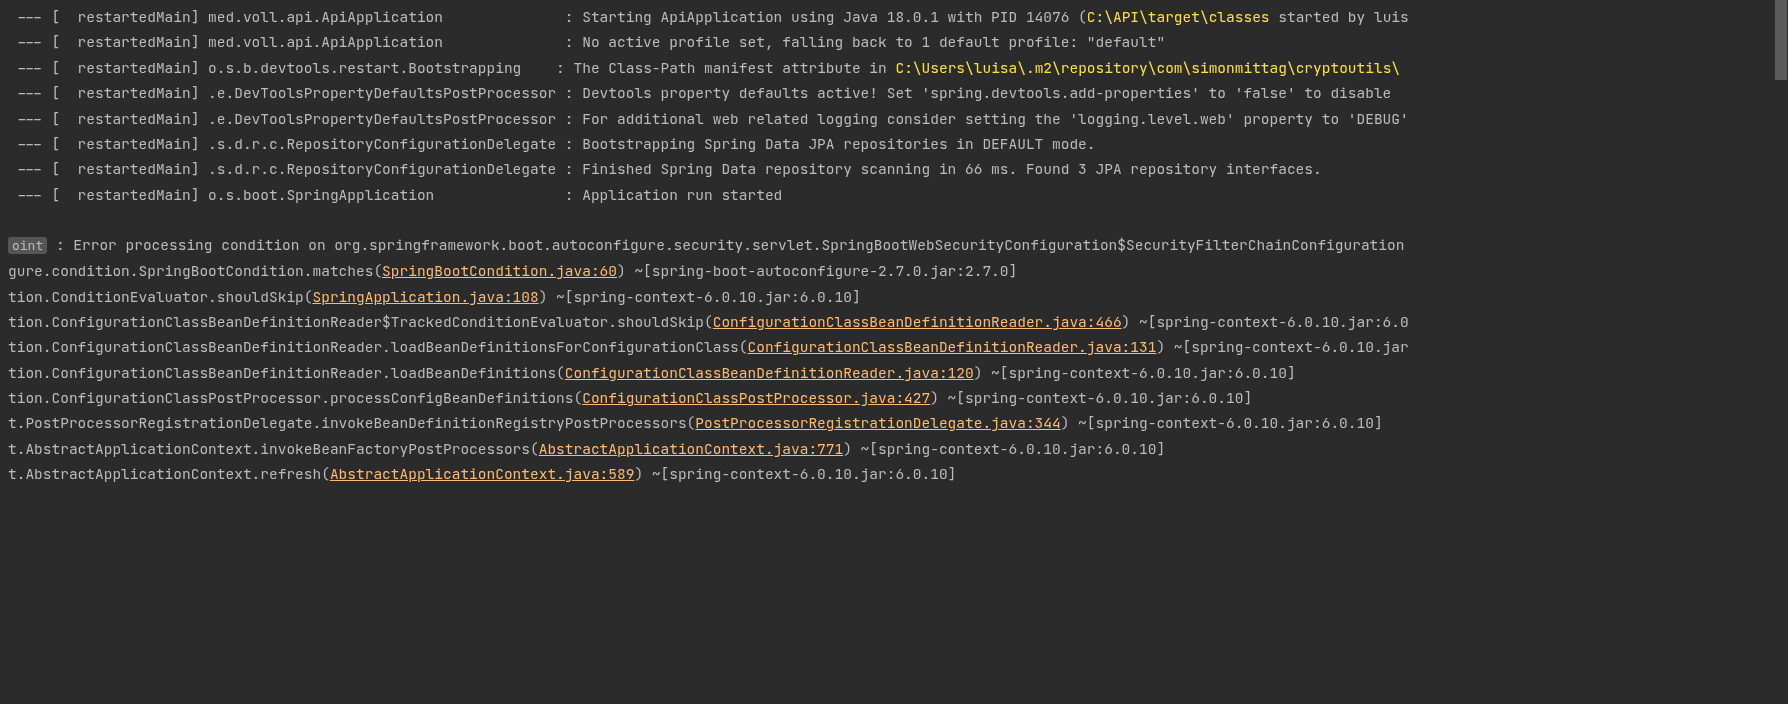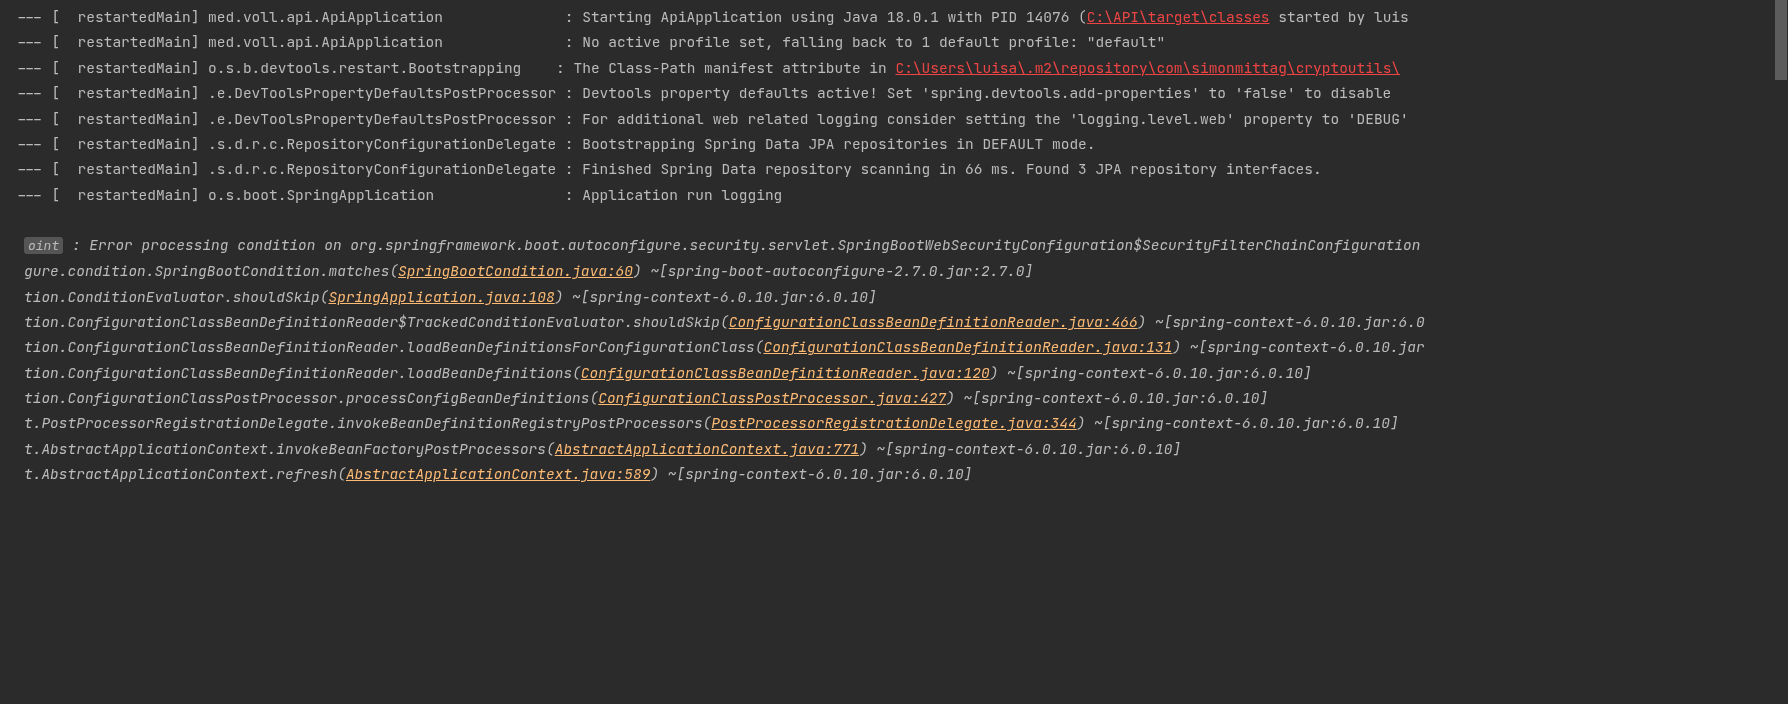--- a/index.html
+++ b/index.html
@@ -16,27 +16,25 @@
       overflow-x: hidden;
       white-space: nowrap;
       padding: 4px 0;
       position: relative;
     }
     .log-line {
       padding: 0 8px;
       white-space: pre;
     }
     .stack-line {
-      padding: 0 24px;
+      padding: 0 8px;
       white-space: pre;
-      font-style: italic;
     }
     .link {
-      color: #ef4444;
-      text-decoration: underline;
+      color: #fde047;
       cursor: pointer;
     }
     .file-link {
       color: #fdba74;
       text-decoration: underline;
       cursor: pointer;
     }
     .badge {
       background-color: #555555;
       color: #bbbbbb;
@@ -69,21 +67,21 @@
 <body>
 
 <div id="console">
     <div class="log-line"><span> --- [  restartedMain] </span><span>med.voll.api.ApiApplication             </span><span> : </span><span>Starting ApiApplication using Java 18.0.1 with PID 14076 (</span><span class="link">C:\API\target\classes</span><span> started by luis</span></div>
     <div class="log-line"><span> --- [  restartedMain] </span><span>med.voll.api.ApiApplication             </span><span> : </span><span>No active profile set, falling back to 1 default profile: "default"</span></div>
     <div class="log-line"><span> --- [  restartedMain] </span><span>o.s.b.devtools.restart.Bootstrapping   </span><span> : </span><span>The Class-Path manifest attribute in </span><span class="link">C:\Users\luisa\.m2\repository\com\simonmittag\cryptoutils\</span></div>
     <div class="log-line"><span> --- [  restartedMain] </span><span>.e.DevToolsPropertyDefaultsPostProcessor</span><span> : </span><span>Devtools property defaults active! Set 'spring.devtools.add-properties' to 'false' to disable </span></div>
     <div class="log-line"><span> --- [  restartedMain] </span><span>.e.DevToolsPropertyDefaultsPostProcessor</span><span> : </span><span>For additional web related logging consider setting the 'logging.level.web' property to 'DEBUG'</span></div>
     <div class="log-line"><span> --- [  restartedMain] </span><span>.s.d.r.c.RepositoryConfigurationDelegate</span><span> : </span><span>Bootstrapping Spring Data JPA repositories in DEFAULT mode.</span></div>
     <div class="log-line"><span> --- [  restartedMain] </span><span>.s.d.r.c.RepositoryConfigurationDelegate</span><span> : </span><span>Finished Spring Data repository scanning in 66 ms. Found 3 JPA repository interfaces.</span></div>
-    <div class="log-line"><span> --- [  restartedMain] </span><span>o.s.boot.SpringApplication              </span><span> : </span><span>Application run logging</span></div>
+    <div class="log-line"><span> --- [  restartedMain] </span><span>o.s.boot.SpringApplication              </span><span> : </span><span>Application run started</span></div>
     <div class="blank-line"></div>
     <div class="stack-line"><span class="badge">oint</span><span> : Error processing condition on org.springframework.boot.autoconfigure.security.servlet.SpringBootWebSecurityConfiguration$SecurityFilterChainConfiguration</span></div>
     <div class="stack-line"><span>gure.condition.SpringBootCondition.matches(</span><span class="file-link">SpringBootCondition.java:60</span><span>) ~[spring-boot-autoconfigure-2.7.0.jar:2.7.0]</span></div>
     <div class="stack-line"><span>tion.ConditionEvaluator.shouldSkip(</span><span class="file-link">SpringApplication.java:108</span><span>) ~[spring-context-6.0.10.jar:6.0.10]</span></div>
     <div class="stack-line"><span>tion.ConfigurationClassBeanDefinitionReader$TrackedConditionEvaluator.shouldSkip(</span><span class="file-link">ConfigurationClassBeanDefinitionReader.java:466</span><span>) ~[spring-context-6.0.10.jar:6.0</span></div>
     <div class="stack-line"><span>tion.ConfigurationClassBeanDefinitionReader.loadBeanDefinitionsForConfigurationClass(</span><span class="file-link">ConfigurationClassBeanDefinitionReader.java:131</span><span>) ~[spring-context-6.0.10.jar</span></div>
     <div class="stack-line"><span>tion.ConfigurationClassBeanDefinitionReader.loadBeanDefinitions(</span><span class="file-link">ConfigurationClassBeanDefinitionReader.java:120</span><span>) ~[spring-context-6.0.10.jar:6.0.10]</span></div>
     <div class="stack-line"><span>tion.ConfigurationClassPostProcessor.processConfigBeanDefinitions(</span><span class="file-link">ConfigurationClassPostProcessor.java:427</span><span>) ~[spring-context-6.0.10.jar:6.0.10]</span></div>
     <div class="stack-line"><span>t.PostProcessorRegistrationDelegate.invokeBeanDefinitionRegistryPostProcessors(</span><span class="file-link">PostProcessorRegistrationDelegate.java:344</span><span>) ~[spring-context-6.0.10.jar:6.0.10]</span></div>
     <div class="stack-line"><span>t.AbstractApplicationContext.invokeBeanFactoryPostProcessors(</span><span class="file-link">AbstractApplicationContext.java:771</span><span>) ~[spring-context-6.0.10.jar:6.0.10]</span></div>

